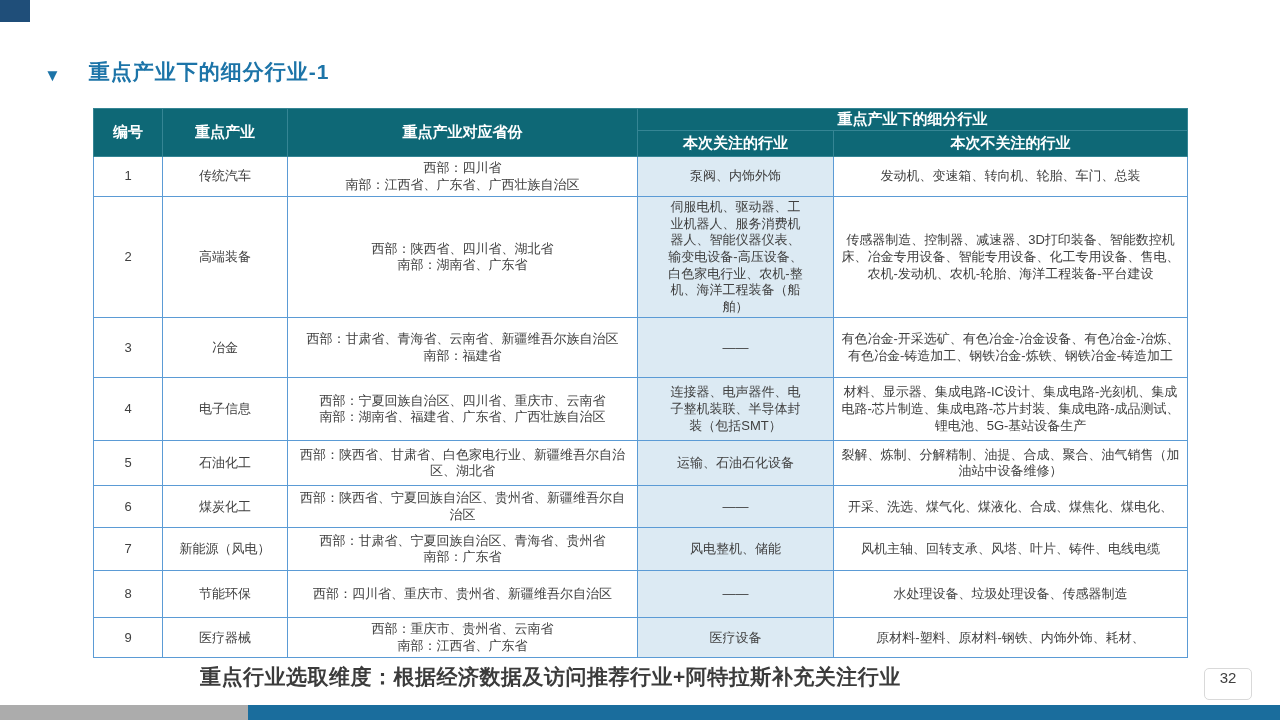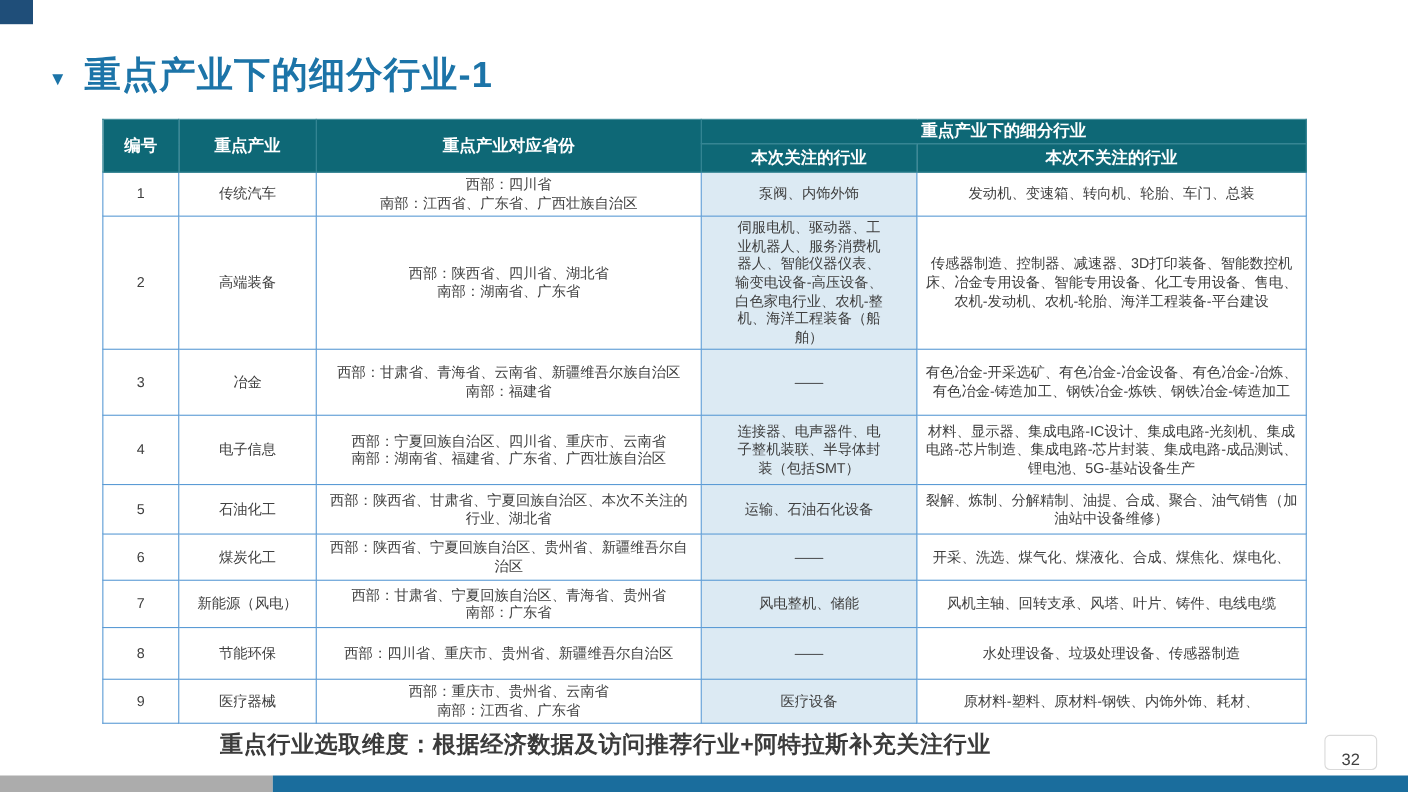--- a/index.html
+++ b/index.html
@@ -4,21 +4,21 @@
 <style>
   html,body{margin:0;padding:0;}
   body{
     width:1280px;height:720px;position:relative;overflow:hidden;
     background:#ffffff;
     font-family:"Liberation Sans","DejaVu Sans",sans-serif;
   }
   .corner{position:absolute;left:0;top:0;width:30px;height:22px;background:#1F4E79;}
   .title-row{position:absolute;left:44px;top:46px;display:flex;align-items:center;gap:16px;}
   .tri{color:#1C74A8;font-size:17px;line-height:1;padding-top:6px;}
-  h1{margin:0;font-size:33px;font-weight:bold;color:#1C74A8;letter-spacing:1px;}
+  h1{margin:12px;font-size:21px;font-weight:bold;color:#1C74A8;letter-spacing:1px;}
 
   table{
     position:absolute;left:93px;top:108px;width:1094px;
     border-collapse:collapse;table-layout:fixed;
   }
   th{
     background:#0E6876;color:#ffffff;font-weight:bold;font-size:15px;
     border:1px solid #358594;padding:1px 4px;text-align:center;vertical-align:middle;
   }
   thead tr:nth-child(1){height:22px;}
@@ -39,21 +39,21 @@
   tbody tr:nth-child(8){height:47px;}
   tbody tr:nth-child(9){height:40px;}
 
   .footer-note{
     position:absolute;left:200px;top:663px;
     font-size:21px;font-weight:bold;color:#3B3B3B;letter-spacing:0.5px;
   }
   .pagebox{
     position:absolute;left:1204px;top:668px;width:46px;height:30px;
     border:1px solid #D9D9D9;border-radius:5px;
-    display:flex;align-items:flex-end;justify-content:center;
+    display:flex;align-items:flex-start;justify-content:center;
     font-size:15px;color:#404040;background:#ffffff;
   }
   .bar-gray{position:absolute;left:0;top:705px;width:248px;height:15px;background:#ACACAC;}
   .bar-blue{position:absolute;left:248px;top:705px;width:1032px;height:15px;background:#1A6D9D;}
 </style>
 </head>
 <body>
 
 <div class="corner"></div>
 
@@ -111,21 +111,21 @@
       <td>4</td>
       <td>电子信息</td>
       <td class="provinces">西部：宁夏回族自治区、四川省、重庆市、云南省
 南部：湖南省、福建省、广东省、广西壮族自治区</td>
       <td class="focus">连接器、电声器件、电子整机装联、半导体封装（包括SMT）</td>
       <td>材料、显示器、集成电路-IC设计、集成电路-光刻机、集成电路-芯片制造、集成电路-芯片封装、集成电路-成品测试、锂电池、5G-基站设备生产</td>
     </tr>
     <tr>
       <td>5</td>
       <td>石油化工</td>
-      <td class="provinces">西部：陕西省、甘肃省、宁夏回族自治区、本次不关注的行业、湖北省</td>
+      <td class="provinces">西部：陕西省、甘肃省、白色家电行业、新疆维吾尔自治区、湖北省</td>
       <td class="focus">运输、石油石化设备</td>
       <td>裂解、炼制、分解精制、油提、合成、聚合、油气销售（加油站中设备维修）</td>
     </tr>
     <tr>
       <td>6</td>
       <td>煤炭化工</td>
       <td class="provinces">西部：陕西省、宁夏回族自治区、贵州省、新疆维吾尔自治区</td>
       <td class="focus">——</td>
       <td>开采、洗选、煤气化、煤液化、合成、煤焦化、煤电化、</td>
     </tr>

